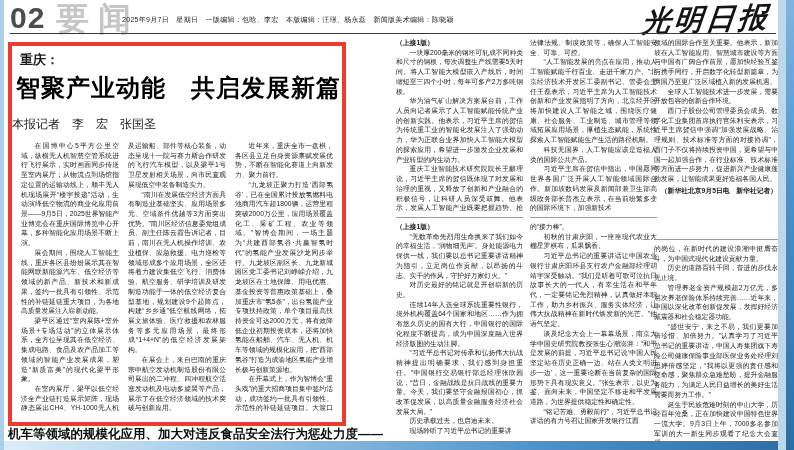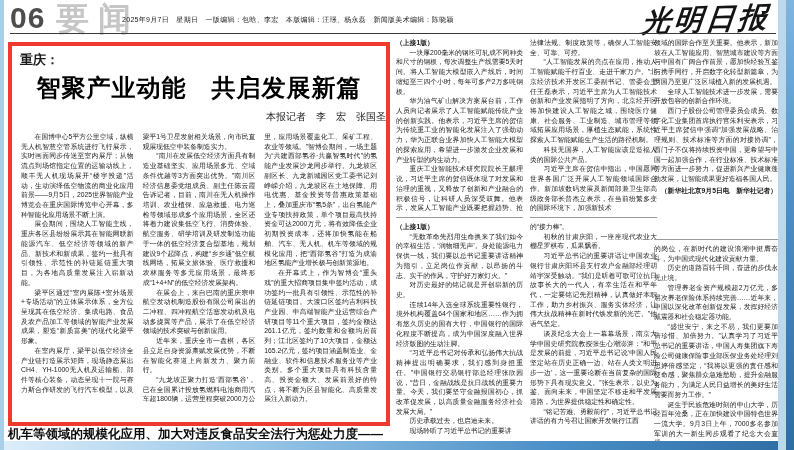--- a/index.html
+++ b/index.html
@@ -13,26 +13,26 @@
   .edge-bottom{position:absolute;left:0;top:441px;width:794px;height:9px;z-index:6;
          background:linear-gradient(90deg,#ddeefa 0%,#9cc8e8 30%,#4a8fc7 70%,#2e6da4 100%);}
   
   .pageno{position:absolute;left:10px;top:1px;font-size:30px;font-weight:bold;color:#4d4d4d;letter-spacing:1px;}
   .section{position:absolute;left:56px;top:-3px;font-size:33px;font-weight:bold;color:var(--section_gray,#c6c6c6);letter-spacing:9px;}
   .dateline{position:absolute;left:122px;top:15px;font-size:7px;color:#222;letter-spacing:0.3px;white-space:nowrap;}
   .masthead{position:absolute;right:24px;top:0px;font-size:29px;font-weight:bold;font-style:italic;
          font-family:"Liberation Serif",serif;color:#141414;letter-spacing:3px;transform:rotate(-2deg) skewX(-8deg);}
   .head-rule{position:absolute;left:10px;top:33px;width:766px;height:0;border-top:1.5px solid #3a3a3a;}
   
-  .lead-box{position:absolute;left:8px;top:42px;width:382px;height:384px;box-sizing:border-box;
+  .lead-box{position:absolute;left:8px;top:42px;width:338px;height:384px;box-sizing:border-box;
          border:4px solid var(--accent_red,#ef3b2f);background:#fff;overflow:hidden;}
   .kicker{margin:5px 0 0 8px;font-size:13px;font-weight:bold;color:#1a1a1a;}
   .lead-title{margin:3px 4px 0;text-align:center;font-family:"Liberation Serif",serif;font-weight:bold;
          font-size:24px;color:#000000;letter-spacing:1px;white-space:nowrap;}
-  .byline{margin-top:6px;text-align:right;font-size:10px;color:#222;}
+  .byline{margin-top:12px;text-align:left;font-size:12px;color:#222;}
   .lead-body{margin:8px 9px 0;height:278px;overflow:hidden;column-count:3;column-gap:9px;
          font-size:6.8px;line-height:1.43;text-align:justify;color:#1b1b1b;}
   .lead-body p,.jumpcol p{margin:0;text-indent:2em;}
   
   .jumpcol{position:absolute;top:38px;height:403px;overflow:hidden;font-size:6.8px;line-height:1.43;
          text-align:justify;color:#1b1b1b;display:flex;flex-direction:column;}
   #colA{left:396px;width:127px;}
   #colB{left:530px;width:127px;}
   #colC{left:654px;width:124px;}
   .block-top{overflow:hidden;flex:0 0 auto;}
@@ -47,21 +47,21 @@
   .bottom-article{position:absolute;left:8px;top:426px;width:392px;z-index:1;}
   .bottom-kicker{font-size:12.5px;font-weight:bold;color:#0d0d0d;white-space:nowrap;}
   .bottom-headline{margin-top:2px;text-align:center;font-size:23px;font-weight:bold;
          font-family:"Liberation Serif",serif;color:#0d0d0d;letter-spacing:1px;white-space:nowrap;}
 </style>
 </head>
 <body>
 
 <div id="stage">
 
-  <div class="pageno">06</div>
+  <div class="pageno">02</div>
   <div class="section">要闻</div>
   <div class="dateline">2025年9月7日　星期日　一版编辑：包晗、李宏　本版编辑：汪璟、杨永磊　新闻版美术编辑：陈晓颖</div>
   <div class="masthead">光明日报</div>
   <div class="head-rule"></div>
 
   <div class="lead-box">
     <div class="kicker">重庆：</div>
     <div class="lead-title">智聚产业动能　共启发展新篇</div>
     <div class="byline">本报记者　李　宏　张国圣</div>
     <div class="lead-body">

